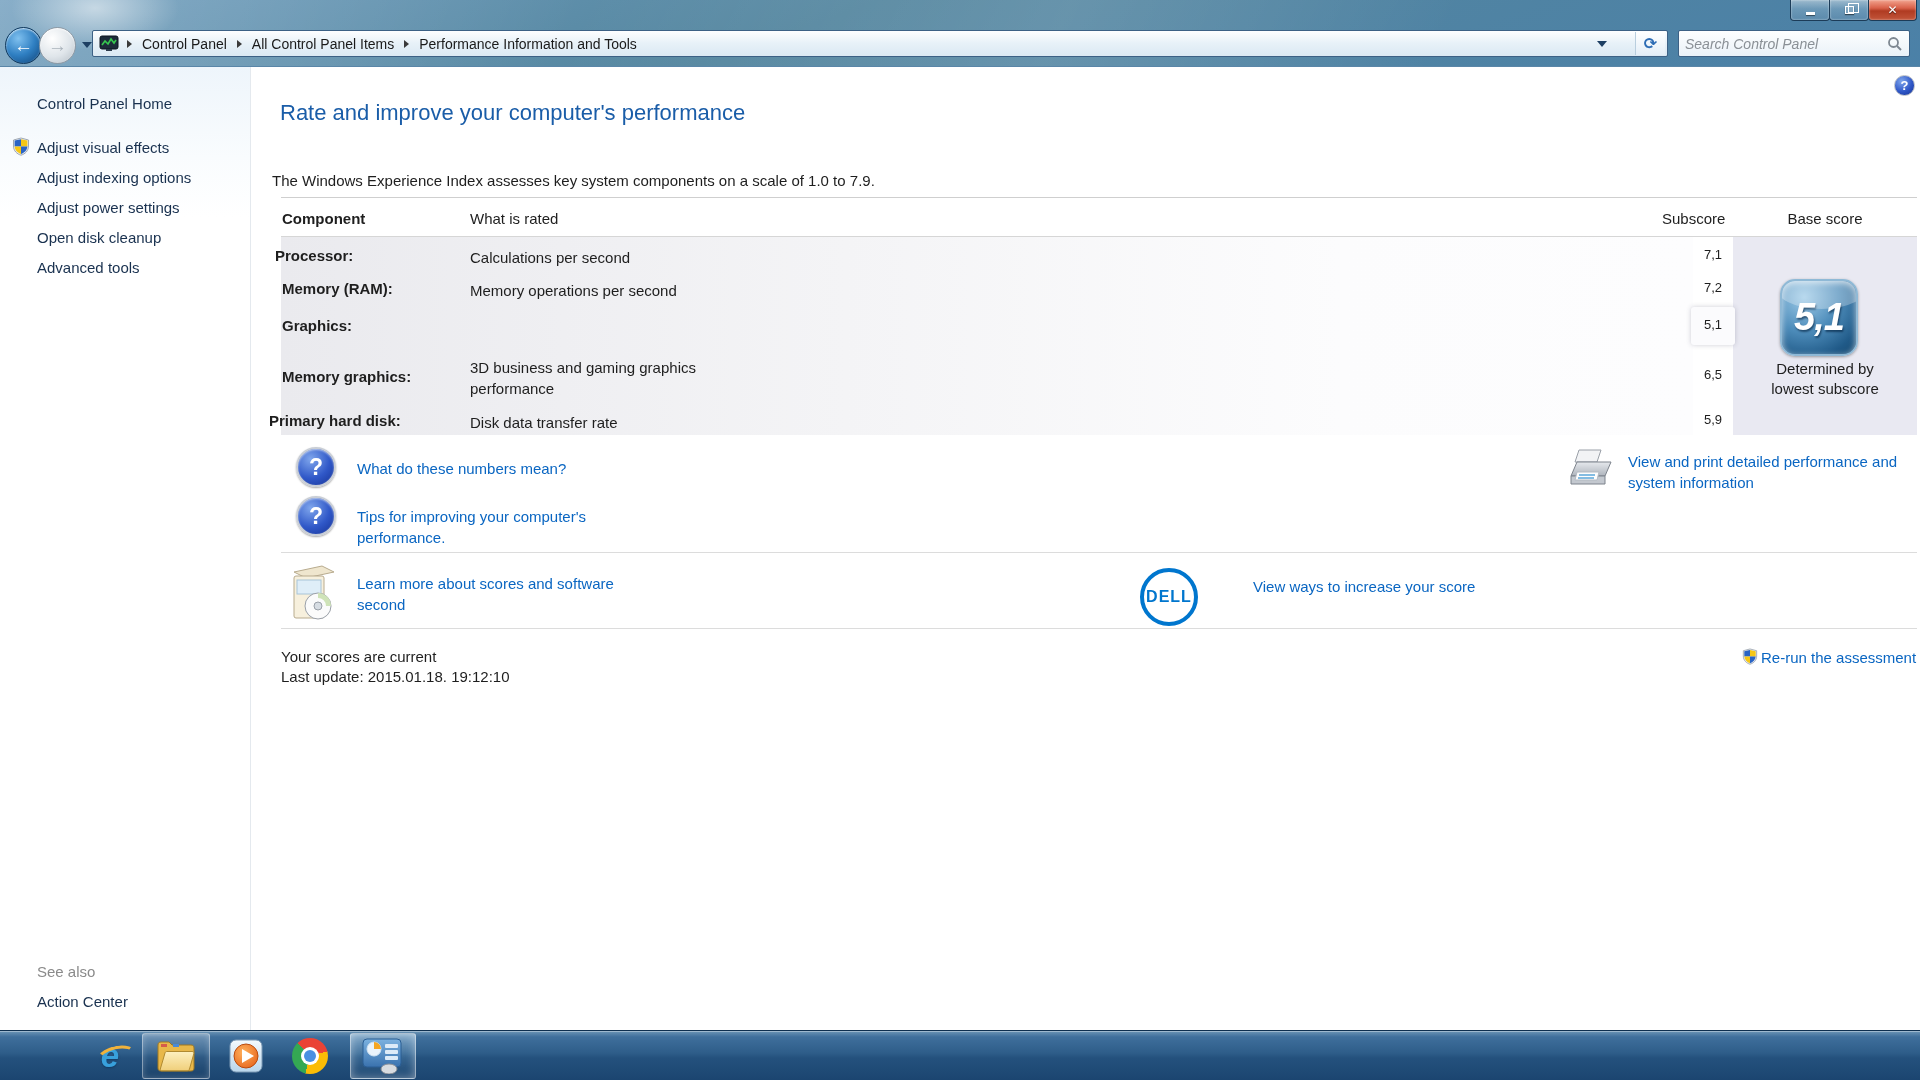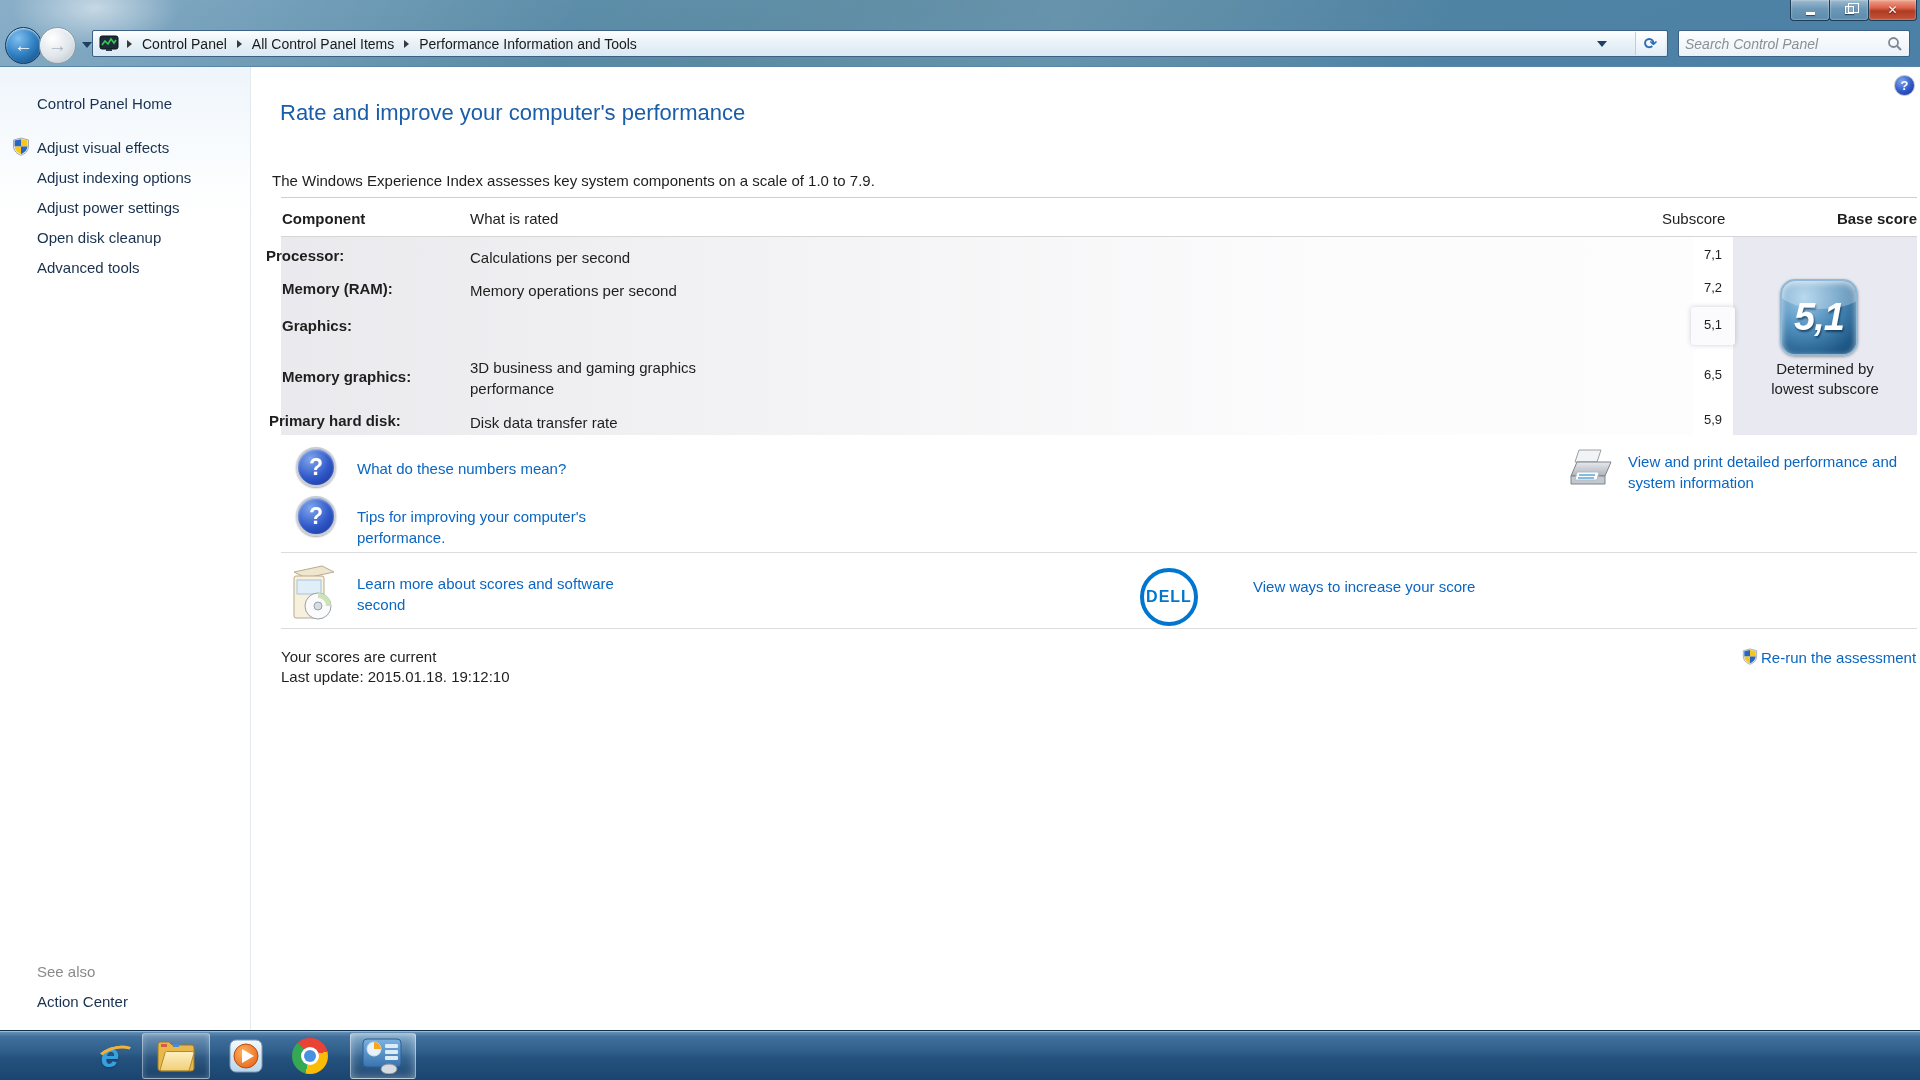--- a/index.html
+++ b/index.html
@@ -179,28 +179,28 @@
     <div id="main">
       <div class="helpcircle" style="left:1643px; top:8px;">?</div>
 
       <div class="abs title" style="left:29px; top:33px;">Rate and improve your computer's performance</div>
       <div class="abs bodytext" style="left:21px; top:76px;margin-top:29px;">The Windows Experience Index assesses key system components on a scale of 1.0 to 7.9.</div>
 
       <div class="hline" style="left:30px; top:130px; width:1636px; background:#cfcfcf;"></div>
       <div class="th" style="left:31px; top:143px; font-weight:bold;">Component</div>
       <div class="th" style="left:219px; top:143px;">What is rated</div>
       <div class="th" style="left:1411px; top:143px; width:60px; text-align:right;">Subscore</div>
-      <div class="th" style="left:1482px; top:143px; width:184px; text-align:right;font-weight:bold;">Base score</div>
+      <div class="th" style="left:1482px; top:143px; width:184px; text-align:center;">Base score</div>
       <div class="hline" style="left:30px; top:169px; width:1636px; background:#d6d6d6;"></div>
 
       <div class="tb-bg" style="left:30px; top:170px; width:1412px; height:198px;"></div>
       <div class="sub-strip" style="left:1442px; top:170px; width:40px; height:198px;"></div>
       <div class="base-col" style="left:1482px; top:170px; width:184px; height:198px;"></div>
 
-      <div class="comp" style="left:15px;  top:180px;">Processor:</div>
+      <div class="comp" style="left:24px;  top:180px;">Processor:</div>
       <div class="rated" style="left:219px; top:180px;">Calculations per second</div>
       <div class="subval" style="left:1411px; top:180px;">7,1</div>
 
       <div class="comp" style="left:31px;  top:213px;">Memory (RAM):</div>
       <div class="rated" style="left:219px; top:213px;">Memory operations per second</div>
       <div class="subval" style="left:1411px; top:213px;">7,2</div>
 
       <div class="comp" style="left:31px; top:250px;">Graphics:</div>
       <div class="sub-hl" style="left:1440px; top:240px; width:44px; height:38px;"></div>
       <div class="subval" style="left:1411px; top:250px;">5,1</div>

